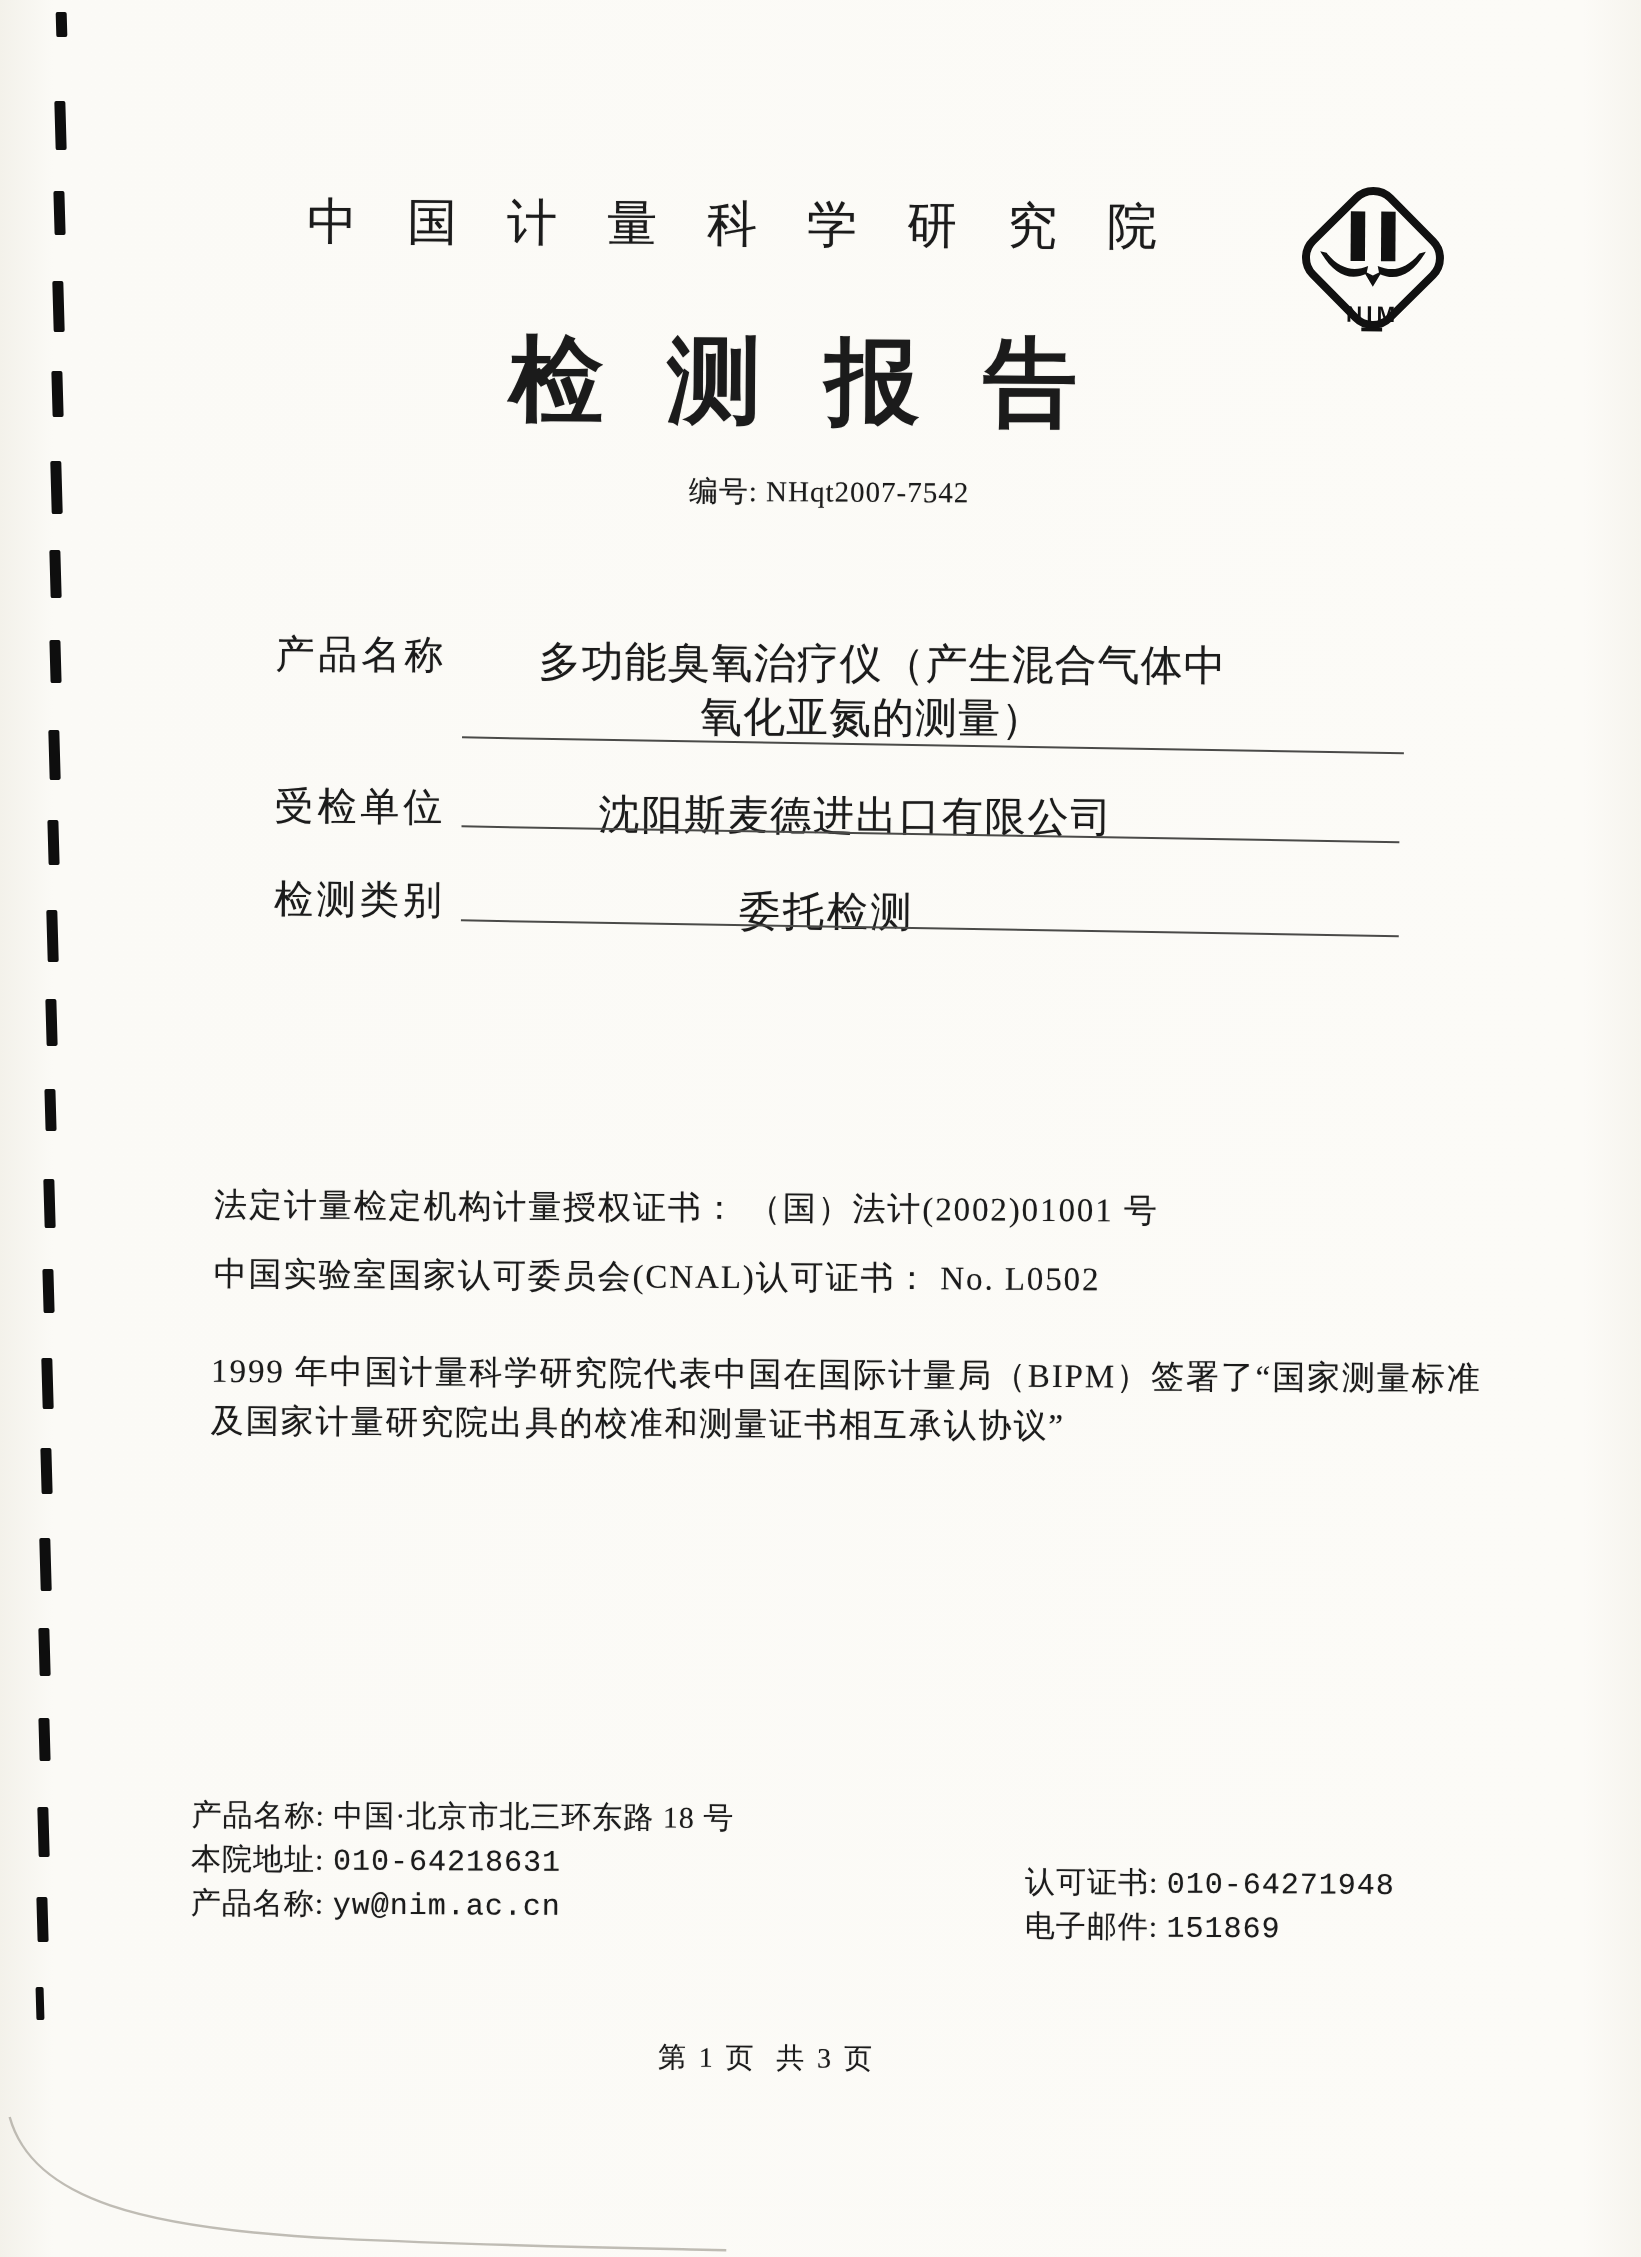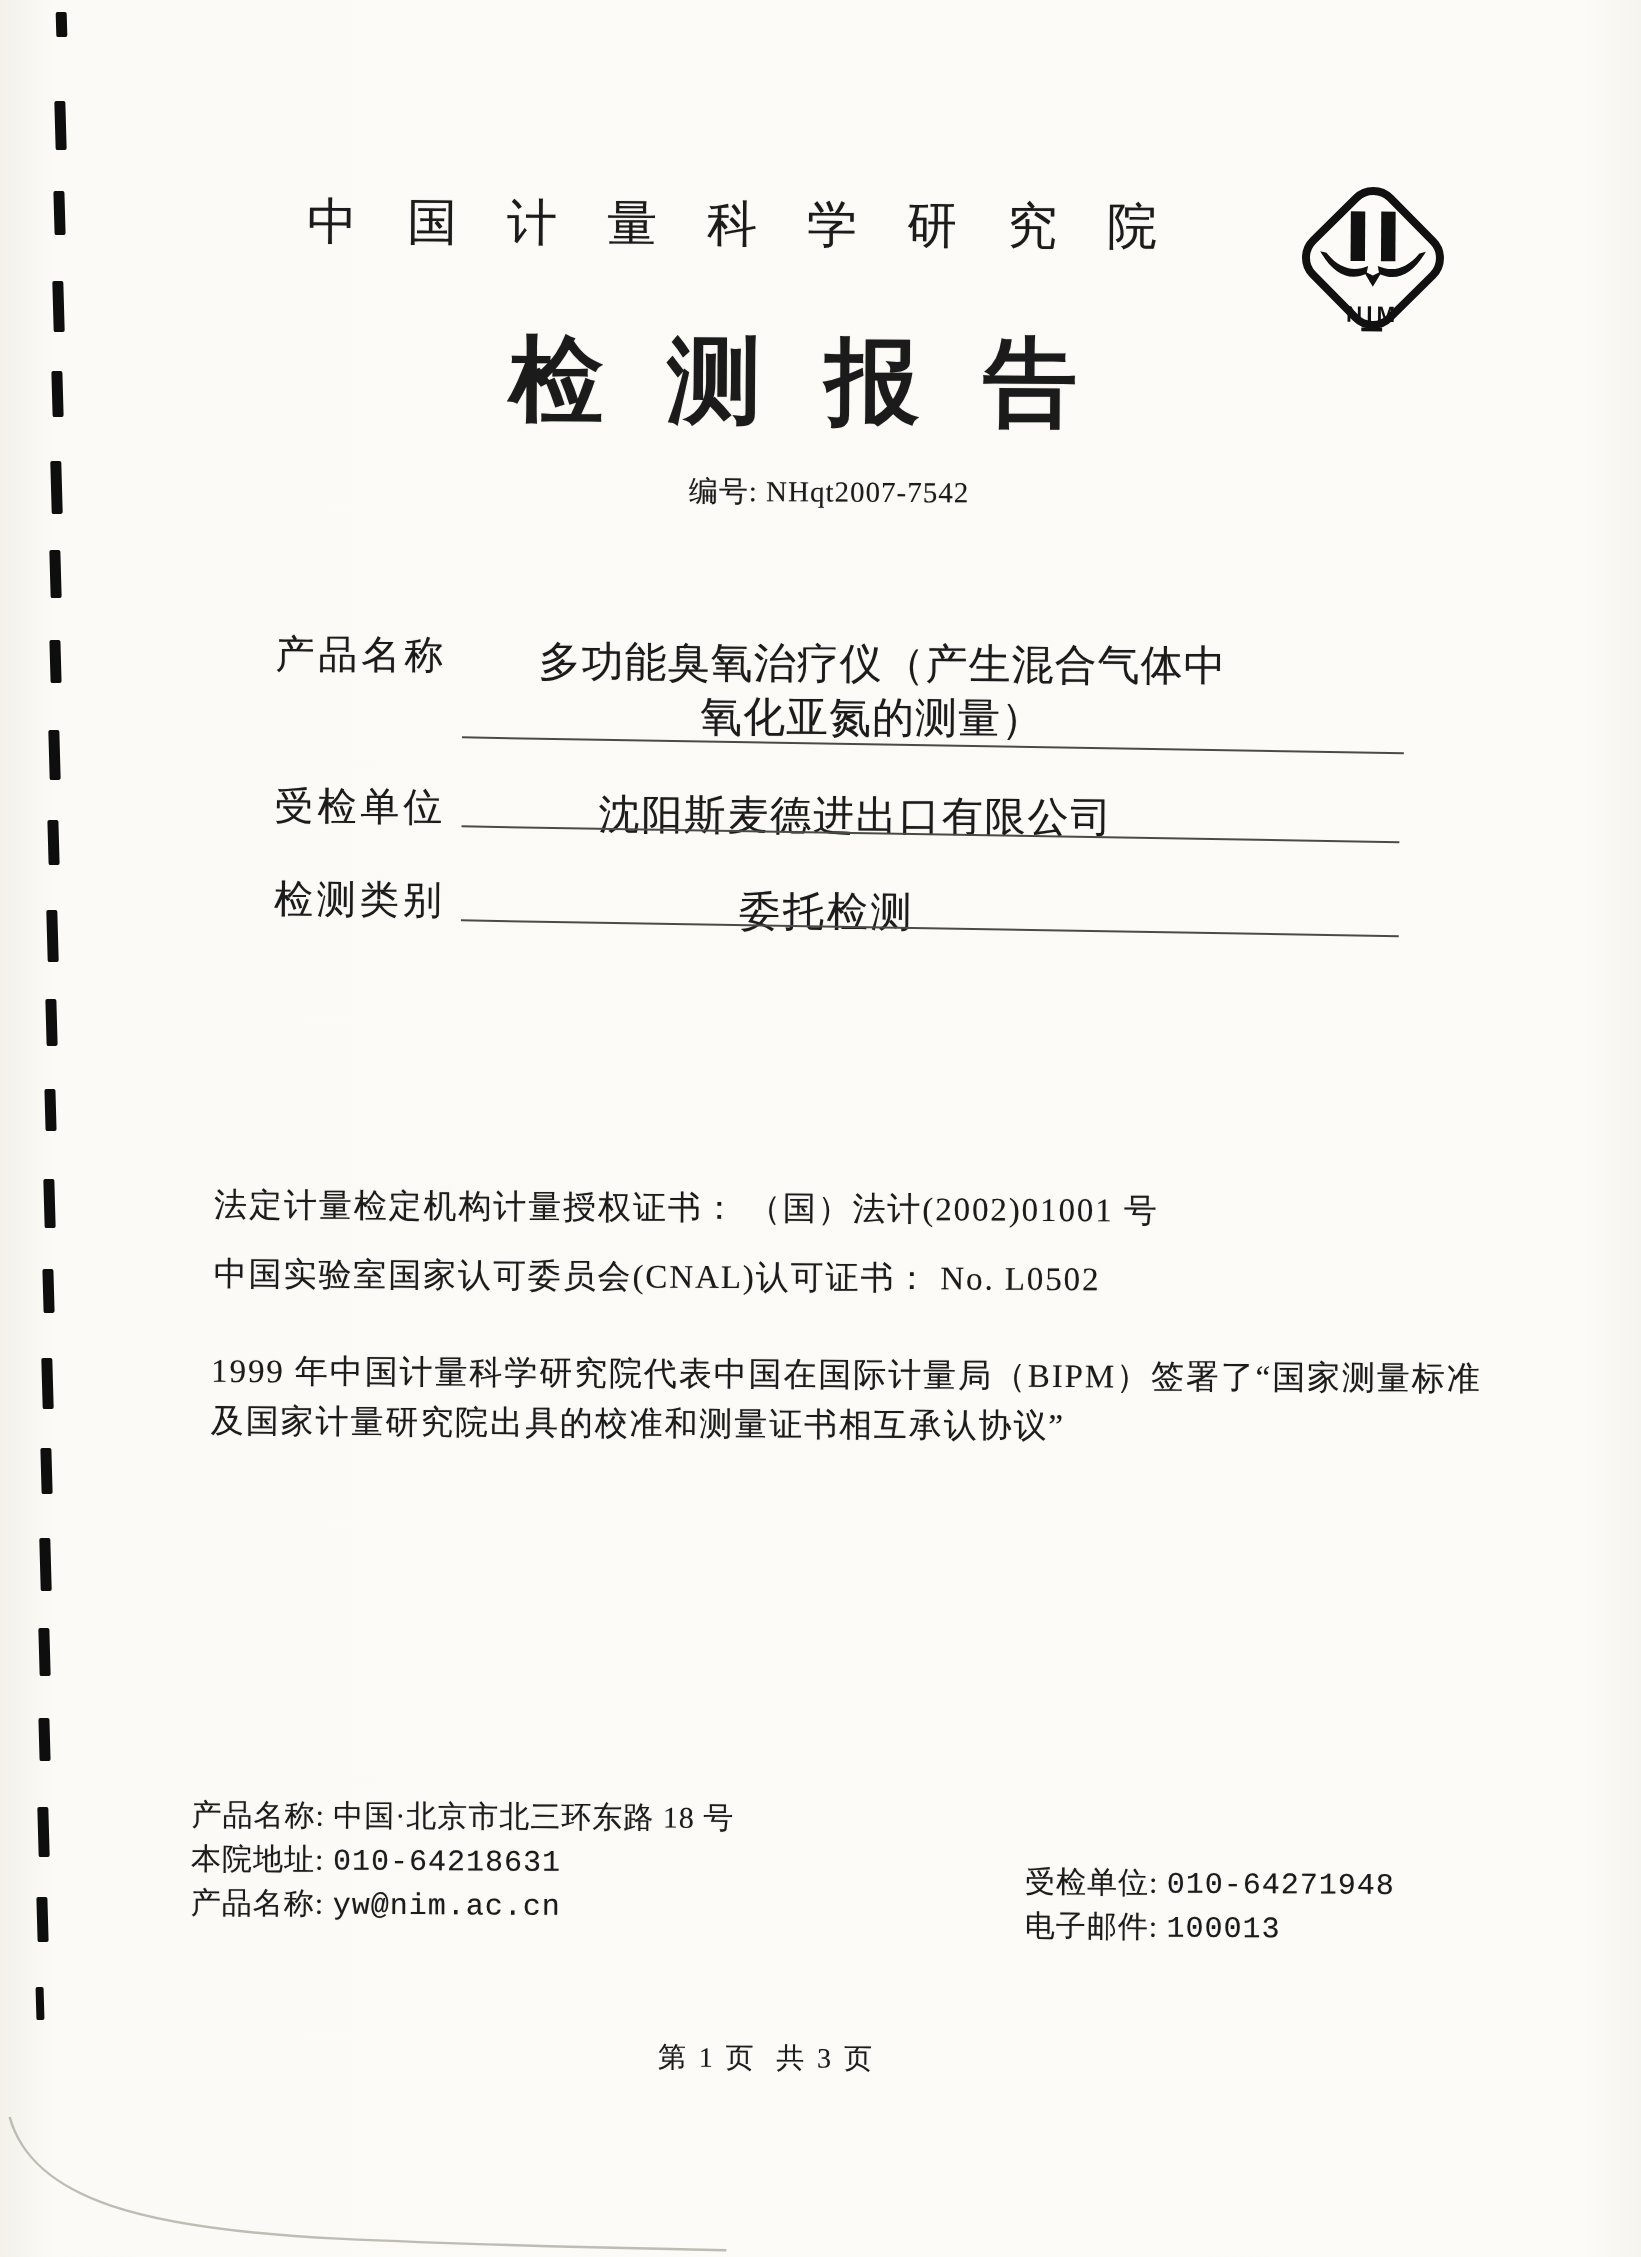--- a/index.html
+++ b/index.html
@@ -117,22 +117,22 @@
     <div class="uline ul3"></div>
 
     <div class="abs acc1 ink">法定计量检定机构计量授权证书： （国）法计(2002)01001 号</div>
     <div class="abs acc2 ink">中国实验室国家认可委员会(CNAL)认可证书： No. L0502</div>
     <div class="abs st1 ink">1999 年中国计量科学研究院代表中国在国际计量局（BIPM）签署了“国家测量标准</div>
     <div class="abs st2 ink">及国家计量研究院出具的校准和测量证书相互承认协议”</div>
 
     <div class="abs contact addr ink"><span>产品名称: </span><span>中国·北京市北三环东路 18 号</span></div>
     <div class="abs contact phone ink"><span>本院地址: </span><span class="mono">010-64218631</span></div>
     <div class="abs contact email ink"><span>产品名称: </span><span class="mono">yw@nim.ac.cn</span></div>
-    <div class="abs contact fax ink"><span>受检单位: </span><span class="mono">010-64271948</span></div>
-    <div class="abs contact post ink"><span>电子邮件: </span><span class="mono">100013</span></div>
+    <div class="abs contact fax ink"><span>认可证书: </span><span class="mono">010-64271948</span></div>
+    <div class="abs contact post ink"><span>电子邮件: </span><span class="mono">151869</span></div>
 
     <div class="abs pageno ink">第 1 页  共 3 页</div>
 
   </div>
 
   <svg class="edge-svg" width="734" height="172" viewBox="0 0 760 178">
     <path d="M10,32 C34,118 150,148 350,158 C520,166 660,168 752,170" fill="none" stroke="#b4b0a8" stroke-width="2.5" opacity="0.85"></path>
   </svg>
 
 </div>

